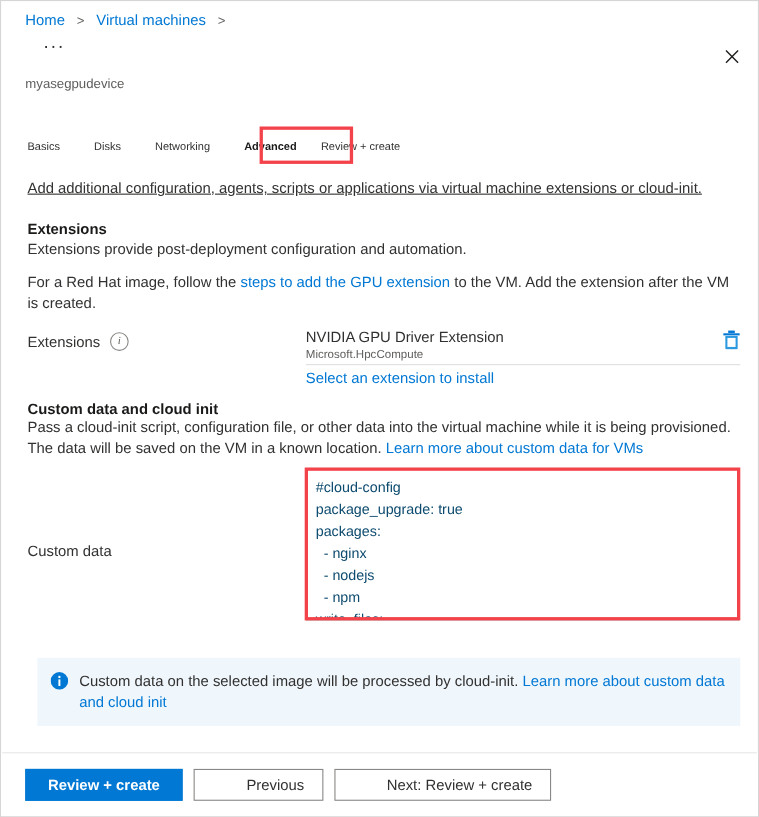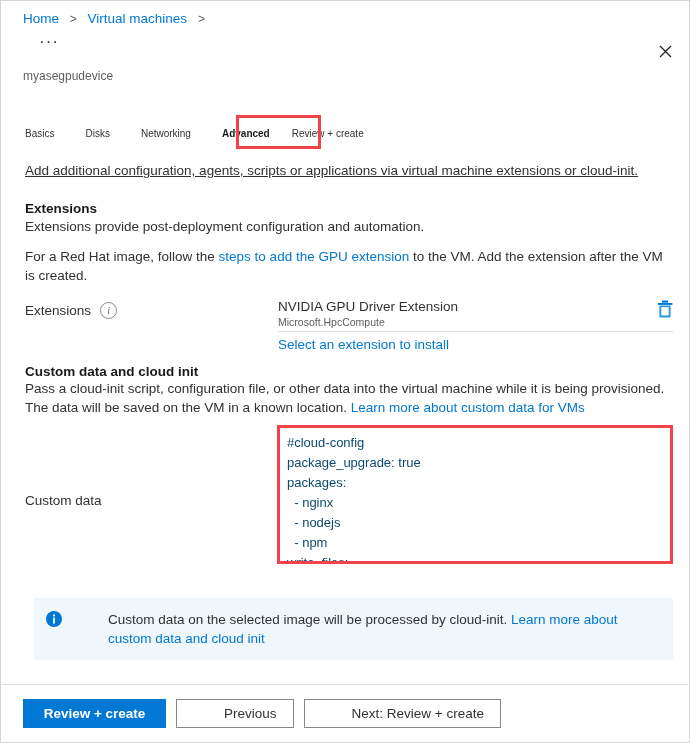--- a/index.html
+++ b/index.html
@@ -252,21 +252,20 @@
     position: absolute;
     left: 33px;
     top: 597px;
     width: 639px;
     box-sizing: border-box;
     background: #eff6fc;
     display: flex;
     align-items: flex-start;
     padding: 12px 14px 12px 12px;
     min-height: 58px;
-    gap: 36px;
   }
   .banner-icon {
     flex: 0 0 auto;
     margin-right: 10px;
     margin-top: 1px;
   }
   .banner-text {
     font-size: 13.5px;
     line-height: 19px;
     color: #323130;

